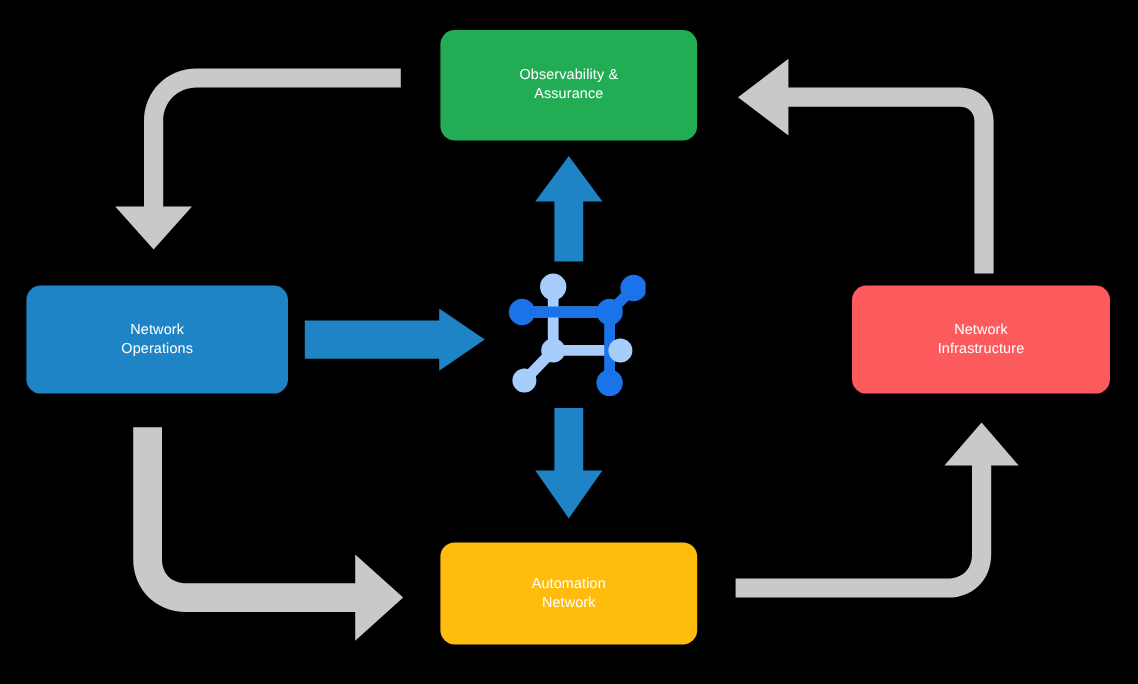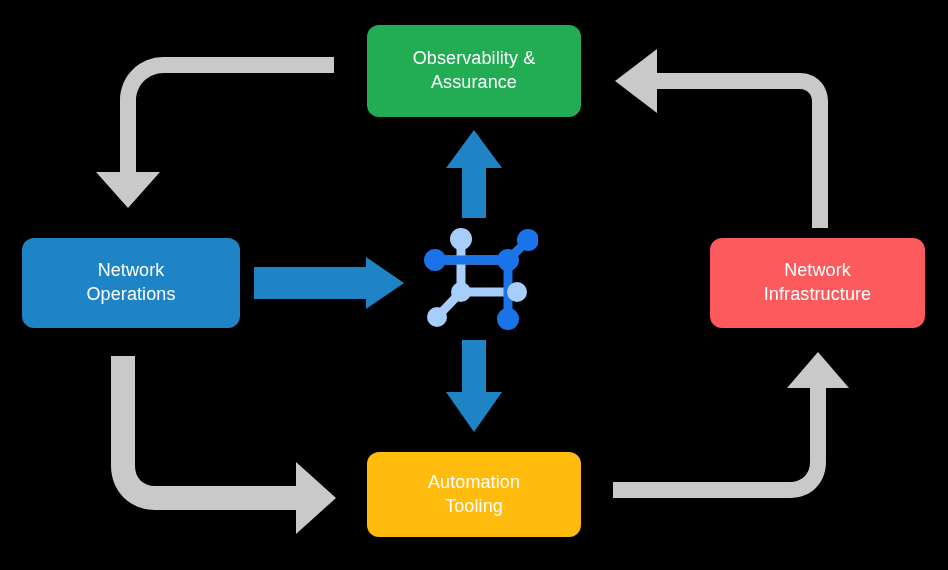--- a/index.html
+++ b/index.html
@@ -21,21 +21,21 @@
     background: #000000;
   }
   .node-box {
     position: absolute;
     border-radius: 12px;
     display: flex;
     align-items: center;
     justify-content: center;
     text-align: center;
     color: #ffffff;
-    font-size: 18px;
+    font-size: 12px;
     line-height: 1.32;
     font-weight: 400;
     letter-spacing: 0.1px;
     box-sizing: border-box;
     padding: 6px 10px;
     white-space: pre-line;
   }
   #node-observability {
     left: 367px;
     top: 25px;
@@ -176,15 +176,15 @@
   <div class="node-box" id="node-observability" style="background-color: rgb(34, 173, 84);">Observability &amp;
 Assurance</div>
 
   <div class="node-box" id="node-network-operations" style="background-color: rgb(30, 132, 198);">Network
 Operations</div>
 
   <div class="node-box" id="node-network-infrastructure" style="background-color: rgb(253, 90, 94);">Network
 Infrastructure</div>
 
   <div class="node-box" id="node-automation-tooling" style="background-color: rgb(255, 188, 13);">Automation
-Tooling</div>
+Network</div>
 
 </div>
 
 </body></html>

